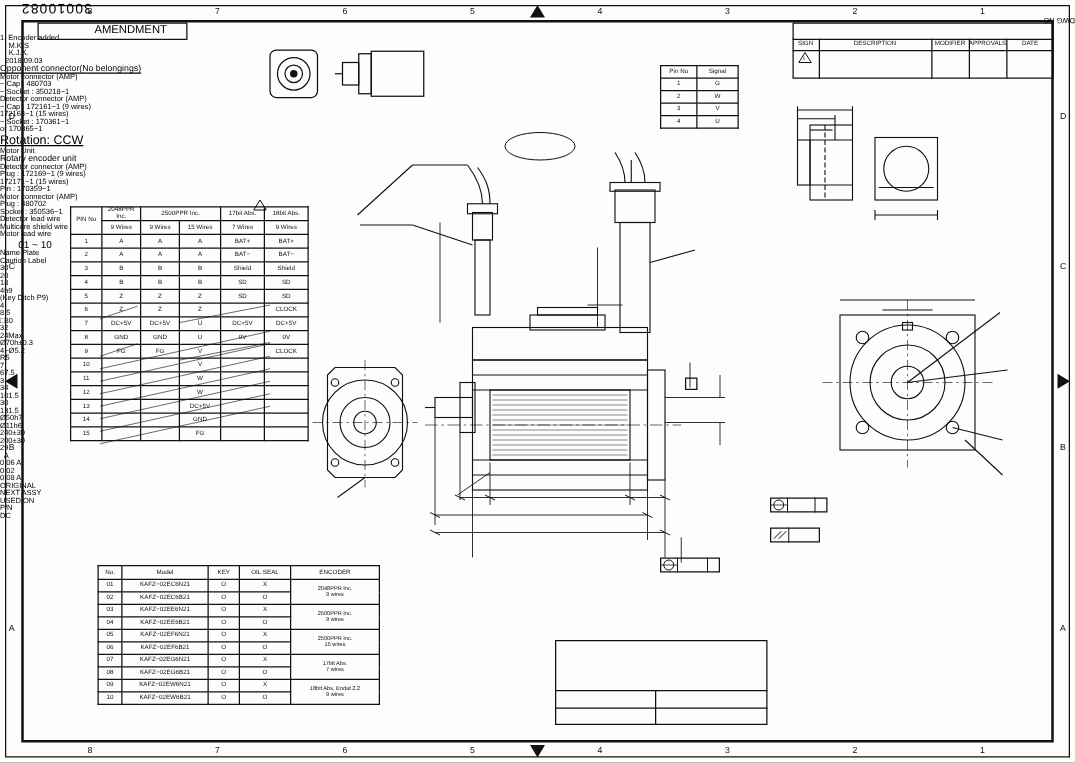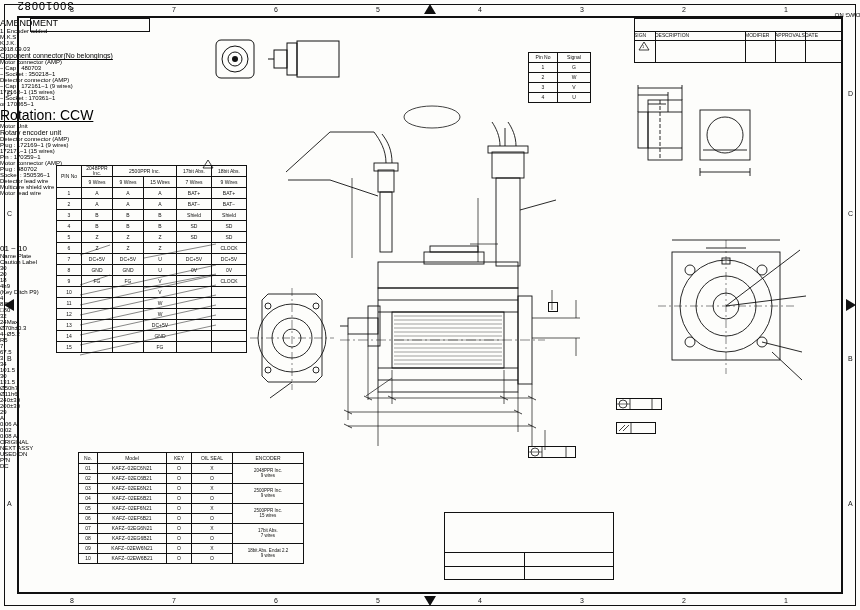--- a/index.html
+++ b/index.html
@@ -7,23 +7,23 @@
   #sheet{position:relative;width:860px;height:610px;background:#fdfdfb;overflow:hidden;}
   .ln{position:absolute;background:#111;}
   .hl{height:1px;}
   .vl{width:1px;}
   .bx{position:absolute;border:1px solid #111;box-sizing:border-box;}
   .tx{position:absolute;font-size:5px;color:#111;white-space:nowrap;line-height:1.05;}
   .tx6{font-size:6px;}
   .tx7{font-size:7px;}
   .tx8{font-size:8px;}
   .tx9{font-size:9px;}
-  .tx10{font-size:14px;}
+  .tx10{font-size:10px;}
   .tx11{font-size:11px;}
-  .ctr{}
+  .ctr{text-align:center;}
   .ul{text-decoration:underline;}
   table.grid{border-collapse:collapse;position:absolute;}
   table.grid td,table.grid th{border:1px solid #111;font-size:5px;padding:0;margin:0;text-align:center;color:#111;font-weight:normal;line-height:1;}
   .rot90{transform:rotate(180deg);}
   svg{position:absolute;left:0;top:0;overflow:visible;}
   .frm-lbl{position:absolute;font-size:7px;color:#111;}
 </style>
 </head>
 <body>
 
@@ -310,21 +310,21 @@
   <div class="tx6" style="left:511px;top:127px;">Plug   : 480702</div>
   <div class="tx6" style="left:511px;top:135px;">Socket : 350536−1</div>
 
   <div class="tx6" style="left:288px;top:175px;">Detector lead wire</div>
   <div class="tx6" style="left:288px;top:184px;">Multicore shield wire</div>
   <div class="tx6" style="left:560px;top:196px;">Motor lead wire</div>
 
   <svg width="860" height="610">
     <ellipse cx="432" cy="117" rx="28" ry="11" fill="none" stroke="#111" stroke-width="0.8"></ellipse>
   </svg>
-  <div class="tx8 ctr" style="left:404px;top:112px;width:56px;margin-top:48px;">01 ~ 10</div>
+  <div class="tx8 ctr" style="left:404px;top:112px;width:56px;">01 ~ 10</div>
 
   <svg width="860" height="610">
     <g stroke="#111" fill="none" stroke-width="0.9">
 
       <rect x="378" y="288" width="140" height="104"></rect>
       <rect x="378" y="262" width="140" height="26"></rect>
 
       <rect x="424" y="252" width="60" height="12"></rect>
       <rect x="430" y="246" width="48" height="6"></rect>
 

